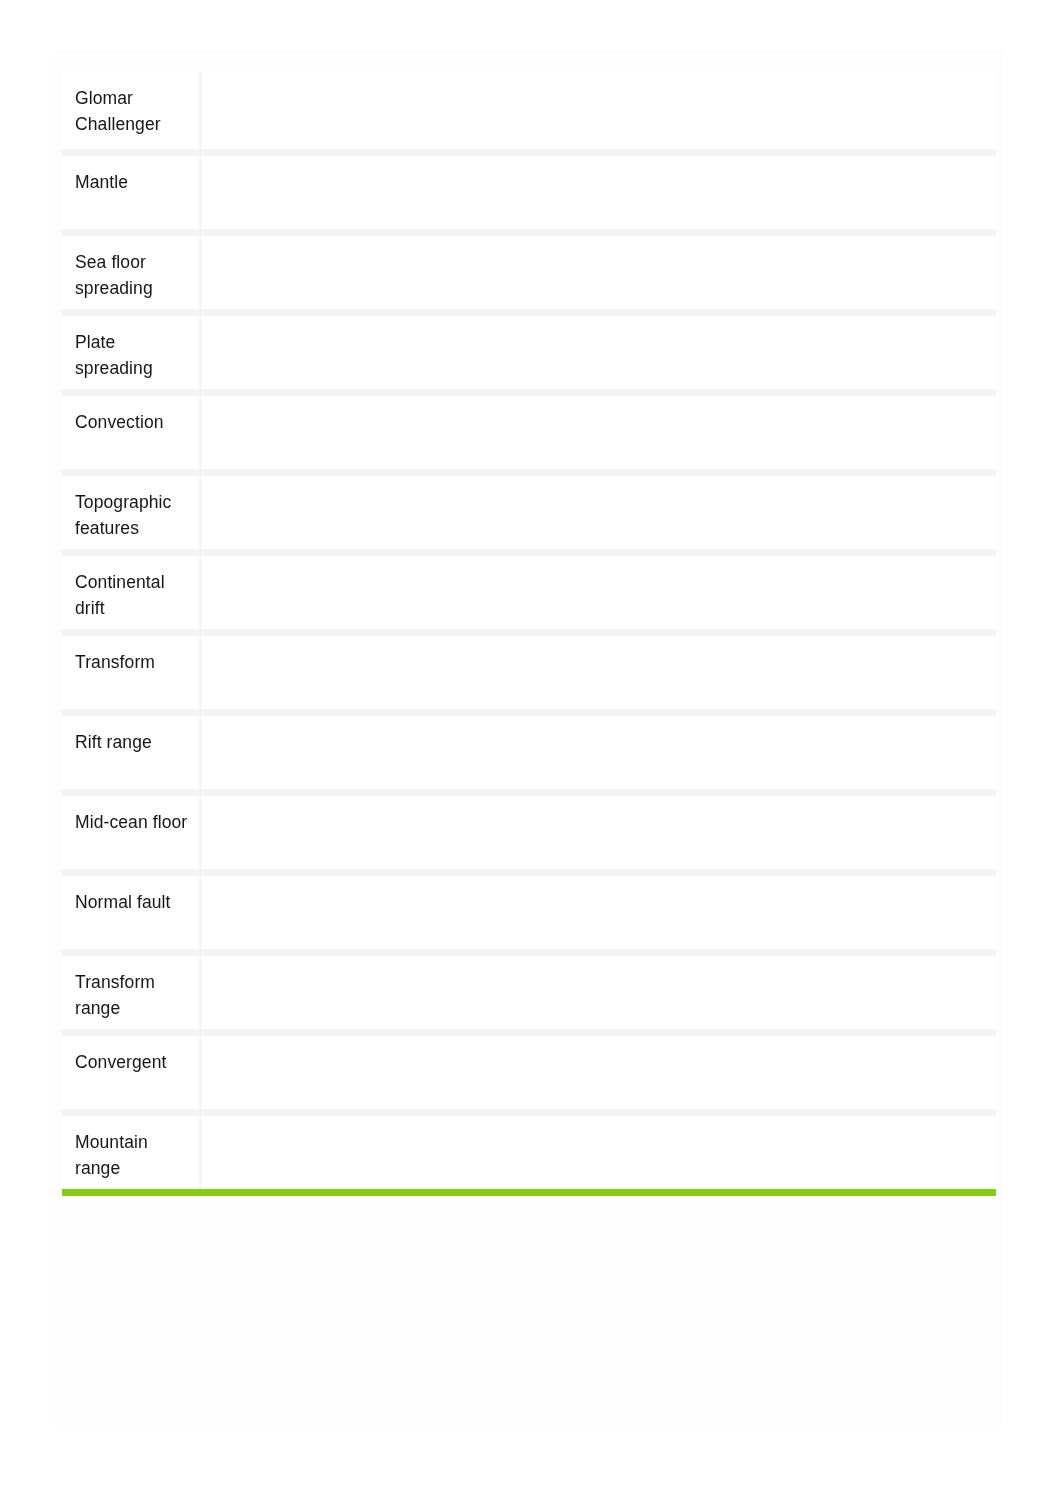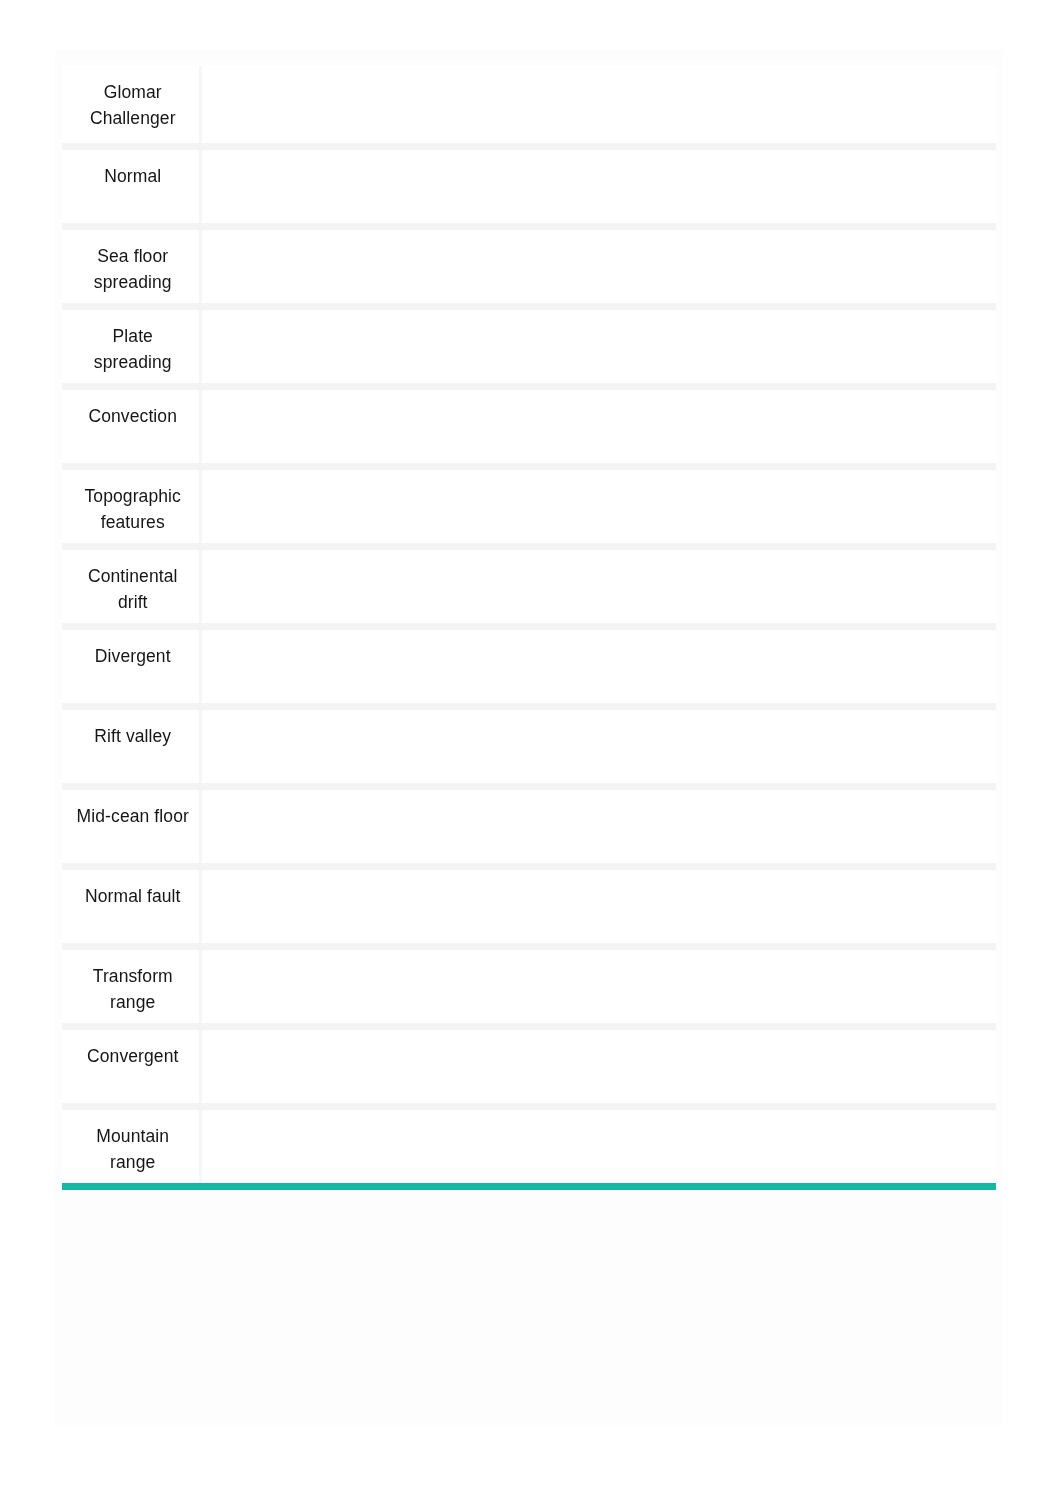--- a/index.html
+++ b/index.html
@@ -22,23 +22,22 @@
     width: 1062px;
     height: 1506px;
     background: #ffffff;
     box-sizing: border-box;
   }
 
   
   .vocab-table-wrap {
     position: absolute;
     left: 62px;
-    top: 66px;
+    top: 72px;
     width: 934px;
-    text-align: center;
   }
 
   table.vocab-table {
     width: 934px;
     border-collapse: collapse;
     table-layout: fixed;
     background: #ffffff;
   }
 
   table.vocab-table col.term-col  { width: 138px; }
@@ -69,21 +68,21 @@
 
   table.vocab-table td.blank-cell {
     border-right: none;
     padding: 13px 10px 6px 12px;
     font-size: 17.5px;
     line-height: 26px;
     color: #161616;
   }
 
   table.vocab-table tr.vocab-row:last-child td {
-    border-bottom: 7px solid #14b8a6;
+    border-bottom: 7px solid #84cc16;
   }
 
   
   .sheet-tint {
     position: absolute;
     left: 55px;
     top: 50px;
     width: 948px;
     height: 1375px;
     background: #fdfdfd;
@@ -112,21 +111,21 @@
         <col class="blank-col">
       </colgroup>
       <tbody>
           <tr class="vocab-row">
             <td class="term-cell">Glomar Challenger</td>
             <td class="blank-cell">
               <span class="blank-line-area"></span>
             </td>
           </tr>
           <tr class="vocab-row">
-            <td class="term-cell">Normal</td>
+            <td class="term-cell">Mantle</td>
             <td class="blank-cell">
               <span class="blank-line-area"></span>
             </td>
           </tr>
           <tr class="vocab-row">
             <td class="term-cell">Sea floor spreading</td>
             <td class="blank-cell">
               <span class="blank-line-area"></span>
             </td>
           </tr>
@@ -148,27 +147,27 @@
               <span class="blank-line-area"></span>
             </td>
           </tr>
           <tr class="vocab-row">
             <td class="term-cell">Continental drift</td>
             <td class="blank-cell">
               <span class="blank-line-area"></span>
             </td>
           </tr>
           <tr class="vocab-row">
-            <td class="term-cell">Divergent</td>
-            <td class="blank-cell">
-              <span class="blank-line-area"></span>
-            </td>
-          </tr>
-          <tr class="vocab-row">
-            <td class="term-cell">Rift valley</td>
+            <td class="term-cell">Transform</td>
+            <td class="blank-cell">
+              <span class="blank-line-area"></span>
+            </td>
+          </tr>
+          <tr class="vocab-row">
+            <td class="term-cell">Rift range</td>
             <td class="blank-cell">
               <span class="blank-line-area"></span>
             </td>
           </tr>
           <tr class="vocab-row">
             <td class="term-cell">Mid-cean floor</td>
             <td class="blank-cell">
               <span class="blank-line-area"></span>
             </td>
           </tr>

